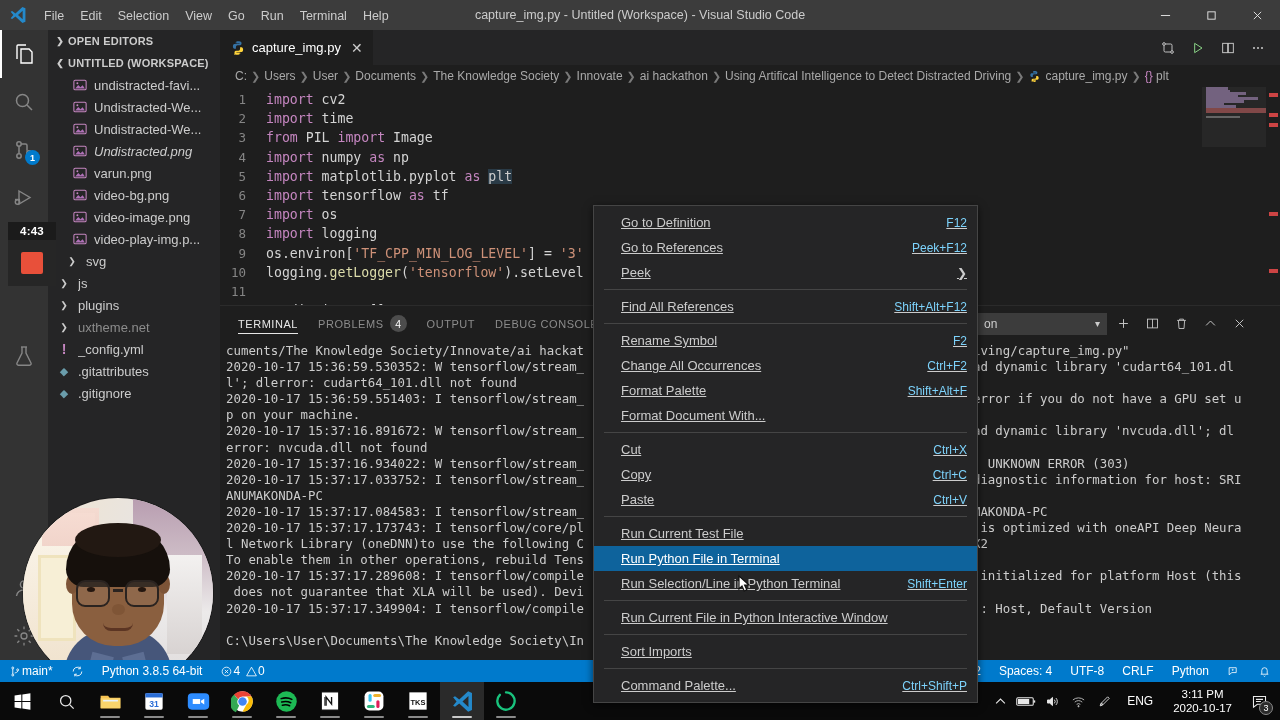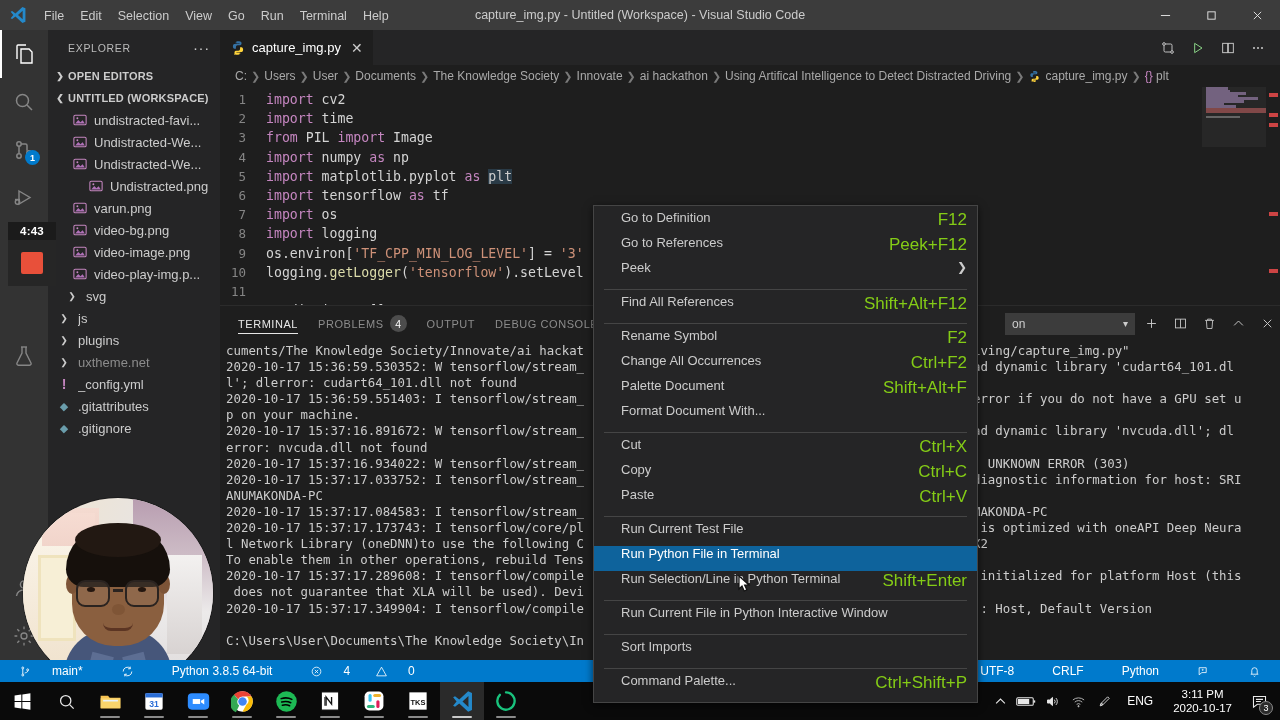--- a/index.html
+++ b/index.html
@@ -147,21 +147,21 @@
     display:flex; align-items:center; gap:6px; position:relative; text-transform:uppercase;
   }
   .ptab.active { color:#e7e7e7; }
   .ptab.active:after {
     content:''; position:absolute; left:10px; right:10px; bottom:7px; height:1px; background:#e7e7e7;
   }
   .pbadge {
     background:#4d4d4d; color:#fff; border-radius:9px; min-width:17px; height:17px;
     display:flex; align-items:center; justify-content:center; font-size:10.5px; letter-spacing:0;
   }
-  .panelactions { margin-left:auto; display:flex; align-items:center; gap:3px; padding-right:0; }
+  .panelactions { margin-left:auto; display:flex; align-items:center; gap:3px; padding-right:28px; }
   .termselect {
     background:#3c3c3c; border:1px solid #3c3c3c; color:#cccccc; font-size:12px;
     height:22px; width:130px; display:flex; align-items:center; padding:0 6px;
     justify-content:space-between; overflow:hidden;
   }
   .pa { width:26px; height:26px; display:flex; align-items:center; justify-content:center; color:#cccccc; }
   .pa svg { width:15px; height:15px; }
 
   .terminal {
     flex:1; font-family:"DejaVu Sans Mono", monospace; font-size:12.4px; line-height:16.1px;
@@ -169,24 +169,24 @@
   }
   .tline { height:16.1px; }
 
   
   .ctxmenu {
     position:absolute; left:593px; top:175px; width:385px;
     background:#252526; border:1px solid #454545; box-shadow:0 2px 8px rgba(0,0,0,.6);
     padding:4px 0; z-index:60; font-size:13px;
   }
   .ctxitem {
-    height:25px; display:flex; padding:0 10px 0 27px;
-    color:#cccccc; position:relative; white-space:nowrap;
-  }
-  .ctxitem .key { margin-left:auto; color:#84cc16; font-size:17px; padding-left:20px; }
+    height:25px; display:flex; align-items:center; padding:0 10px 0 27px;
+    color:#cccccc; position:relative; white-space:nowrap;text-decoration:underline;
+  }
+  .ctxitem .key { margin-left:auto; color:#7dd3fc; font-size:12px; padding-left:20px; }
   .ctxitem .submore { margin-left:auto; color:#cccccc; font-size:12px; }
   .ctxitem.sel { background:#0e639c; color:#ffffff; }
   .ctxsep { height:1px; background:#454545; margin:4px 10px; }
 
   
   .cursor { position:absolute; left:733px; top:544px; width:20px; height:26px; z-index:70; }
 
   
   .webcam {
     position:absolute; left:23px; top:468px; width:190px; height:190px; border-radius:50%;
@@ -242,21 +242,21 @@
   .nose { position:absolute; left:50%; top:56%; width:13px; height:11px;
       background:#7a5133; border-radius:50%; transform:translateX(-6px); opacity:.7; }
   .mouth { position:absolute; left:50%; top:66%; width:30px; height:8px;
       border-bottom:3px solid #5c3523; border-radius:0 0 16px 16px; transform:translateX(-15px); }
 
   
   .statusbar {
     height:22px; flex:0 0 22px; background:#007acc; color:#ffffff; display:flex;
     align-items:center; font-size:12px; position:relative; z-index:45;
   }
-  .sb-item { display:flex; align-items:center; gap:20px; padding:0 19px; height:31px; }
+  .sb-item { display:flex; align-items:center; gap:0; padding:0 9px; height:31px; }
   .sb-item svg { width:13px; height:13px; }
   .sb-right { margin-left:auto; display:flex; align-items:center; }
 
   
   .taskbar {
     height:38px; flex:0 0 38px; background:#0a0a0a; display:flex; align-items:center;
     position:relative; z-index:50;
   }
   .tbicon {
     width:44px; height:38px; display:flex; align-items:center; justify-content:center;
@@ -378,24 +378,20 @@
       </div>
       <div class="act">
         <svg viewBox="0 0 24 24" fill="none" stroke="currentColor" stroke-width="1.3">
           <circle cx="12" cy="12" r="3"></circle>
           <path d="M12 2.5v2.8M12 18.7v2.8M21.5 12h-2.8M5.3 12H2.5M18.7 5.3l-2 2M7.3 16.7l-2 2M18.7 18.7l-2-2M7.3 7.3l-2-2"></path>
         </svg>
       </div>
     </div>
 
     <div class="sidebar">
-      <div class="sb-header">
-        <span>EXPLORER</span>
-        <span class="dots">···</span>
-      </div>
       <div class="sec-header">
         <span class="twisty">❯</span>
         <span>OPEN EDITORS</span>
       </div>
       <div class="sec-header">
         <span class="twisty">❮</span>
         <span>UNTITLED (WORKSPACE)</span>
       </div>
       <div class="tree" id="file-tree">
           <div class="trow" style="padding-left: 24px;">
@@ -421,21 +417,21 @@
           <div class="trow" style="padding-left: 24px;">
             <span class="ficon">
               <svg viewBox="0 0 16 16">
                 <rect x="1" y="2.5" width="14" height="11" rx="1.5" fill="none" stroke="#c586c0" stroke-width="1.2"></rect>
                 <circle cx="5" cy="6" r="1.1" fill="#c586c0"></circle>
                 <path d="M2.5 12l3.5-4 2.5 2.6L11 8.2l2.5 3.8z" fill="#b070b8"></path>
               </svg>
             </span>
             <span class="lbl">Undistracted-We...</span>
           </div>
-          <div class="trow" style="padding-left: 40px;">
+          <div class="trow" style="padding-left: 24px; font-style: italic;">
             <span class="ficon">
               <svg viewBox="0 0 16 16">
                 <rect x="1" y="2.5" width="14" height="11" rx="1.5" fill="none" stroke="#c586c0" stroke-width="1.2"></rect>
                 <circle cx="5" cy="6" r="1.1" fill="#c586c0"></circle>
                 <path d="M2.5 12l3.5-4 2.5 2.6L11 8.2l2.5 3.8z" fill="#b070b8"></path>
               </svg>
             </span>
             <span class="lbl">Undistracted.png</span>
           </div>
           <div class="trow" style="padding-left: 24px;">
@@ -690,21 +686,21 @@
         <div class="ctxsep"></div>
         <div class="ctxitem">
           <span>Rename Symbol</span>
           <span class="key">F2</span>
         </div>
         <div class="ctxitem">
           <span>Change All Occurrences</span>
           <span class="key">Ctrl+F2</span>
         </div>
         <div class="ctxitem">
-          <span>Palette Document</span>
+          <span>Format Palette</span>
           <span class="key">Shift+Alt+F</span>
         </div>
         <div class="ctxitem">
           <span>Format Document With...</span>
         </div>
         <div class="ctxsep"></div>
         <div class="ctxitem">
           <span>Cut</span>
           <span class="key">Ctrl+X</span>
         </div>

